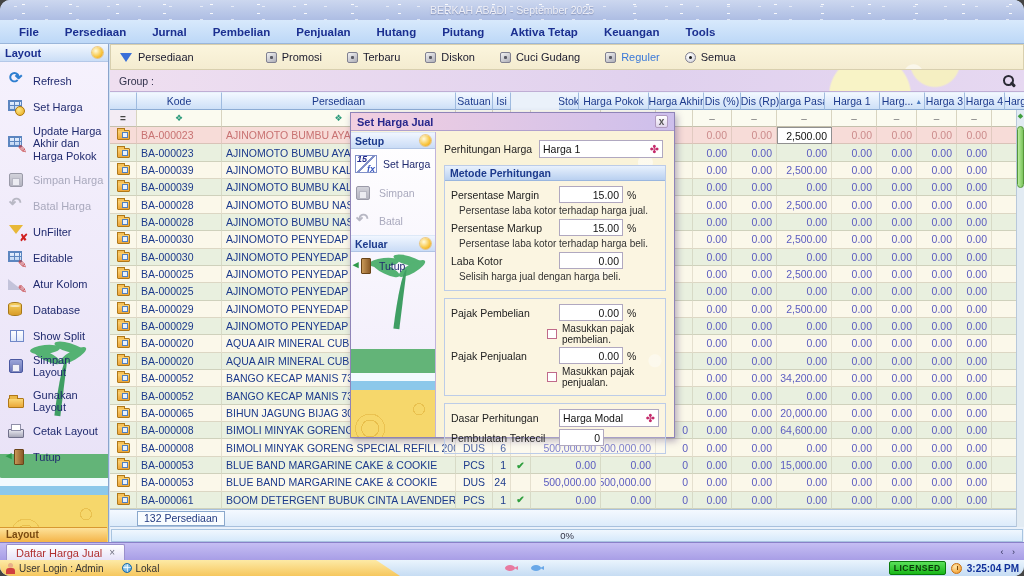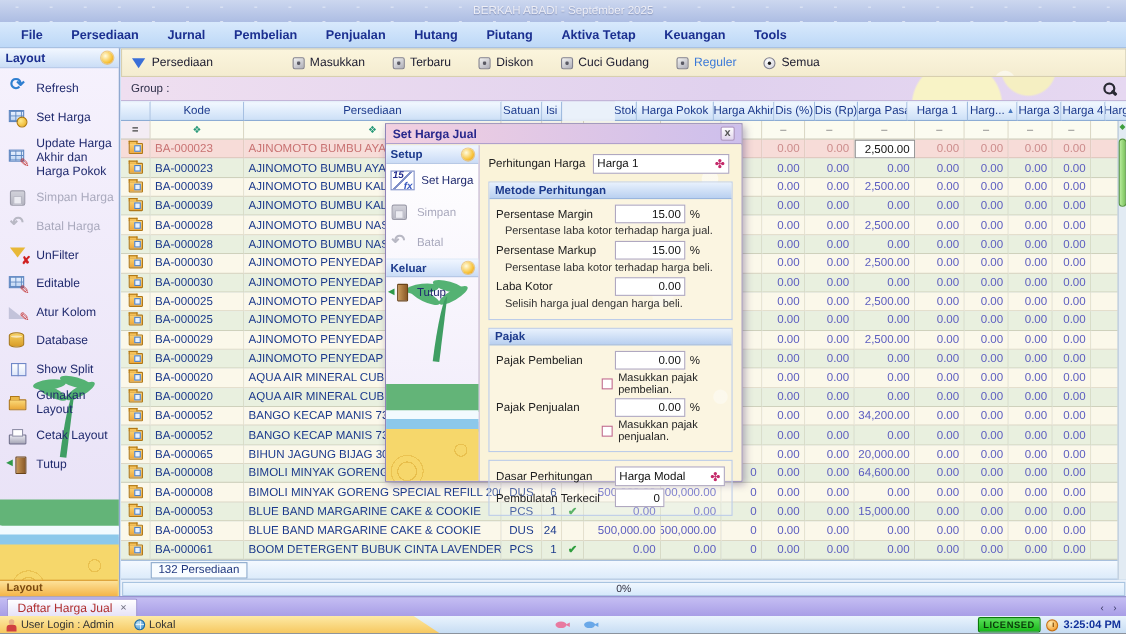--- a/index.html
+++ b/index.html
@@ -1,16 +1,16 @@
 <!DOCTYPE html>
 <html><head>
 <meta charset="utf-8">
 <style>
   html,body{margin:0;padding:0;background:#444;}
-  #screen{position:relative;width:1024px;height:576px;overflow:hidden;font-family:"Liberation Sans",sans-serif;background:#cfe0f4;}
+  #screen{position:relative;width:1024px;height:576px;overflow:hidden;font-family:"Liberation Sans",sans-serif;background:#cfe0f4;border-radius:10px;}
   #screen *{box-sizing:border-box;}
 
   
   .titlebar{position:absolute;left:0;top:0;width:1024px;height:20px;
     background:radial-gradient(rgba(255,255,255,.9) 1px,transparent 1.4px),radial-gradient(rgba(255,255,255,.6) 1px,transparent 1.3px),linear-gradient(180deg,#ccd7ef,#adbde3);
     background-size:47px 9px,31px 13px,100% 100%;
     text-align:center;font-size:10.5px;color:#edeef6;line-height:20px;text-shadow:0 1px 1px rgba(90,100,140,.5);}
 
   
   .menubar{position:absolute;left:0;top:20px;width:1024px;height:24px;background:linear-gradient(180deg,#d8e9fc,#bdd8f7);border-bottom:1px solid #9ab6da;display:flex;align-items:center;padding:0 6px;}
@@ -247,20 +247,24 @@
         </div>
         <div class="side-item">
           <span class="ic ic-database"></span>
           <span class="lbl">Database</span>
         </div>
         <div class="side-item">
           <span class="ic ic-split"></span>
           <span class="lbl">Show Split</span>
         </div>
         <div class="side-item">
+          <span class="ic ic-floppy"></span>
+          <span class="lbl">Simpan Layout</span>
+        </div>
+        <div class="side-item">
           <span class="ic ic-folder"></span>
           <span class="lbl">Gunakan Layout</span>
         </div>
         <div class="side-item">
           <span class="ic ic-printer"></span>
           <span class="lbl">Cetak Layout</span>
         </div>
         <div class="side-item">
           <span class="ic ic-door"></span>
           <span class="lbl">Tutup</span>
@@ -284,21 +288,21 @@
     </div>
   </div>
 
   <div class="main">
     <div class="toolbar">
       <span class="funnel-icon"></span>
       <span class="toolbar-label">Persediaan</span>
       <span style="display:flex;align-items:center;">
           <span class="opt">
             <span class="radio"></span>
-            <span class="optlbl">Masukkan</span>
+            <span class="optlbl">Promosi</span>
           </span>
           <span class="opt">
             <span class="radio"></span>
             <span class="optlbl">Terbaru</span>
           </span>
           <span class="opt">
             <span class="radio"></span>
             <span class="optlbl">Diskon</span>
           </span>
           <span class="opt">
@@ -1634,21 +1638,20 @@
             <div class="caption">Persentase laba kotor terhadap harga beli.</div>
             <div class="fldrow">
               <span class="flbl">Laba Kotor</span>
               <span class="input">0.00</span>
             </div>
             <div class="caption">Selisih harga jual dengan harga beli.</div>
           </div>
         </div>
 
         <div class="groupbox">
-          <div class="gb-hd">Pajak</div>
           <div class="gb-bd">
             <div class="fldrow">
               <span class="flbl">Pajak Pembelian</span>
               <span class="input">0.00</span>
               <span class="suffix">%</span>
             </div>
             <div class="cbrow">
               <span class="cb"></span>
               <span>Masukkan pajak pembelian.</span>
             </div>

